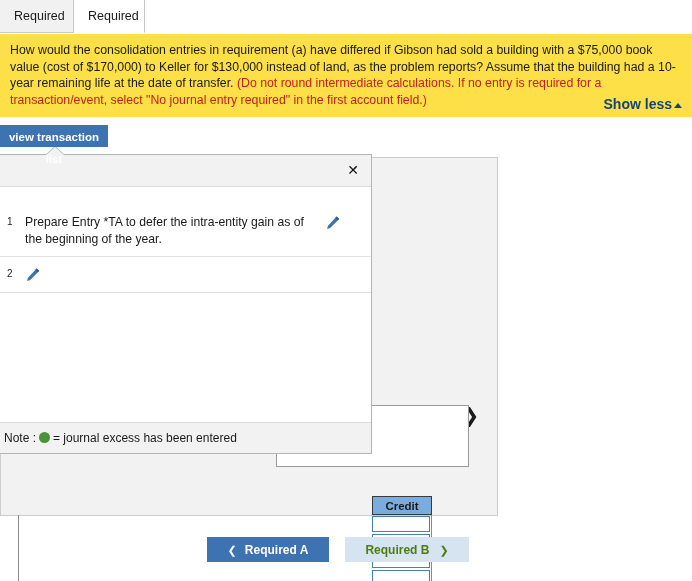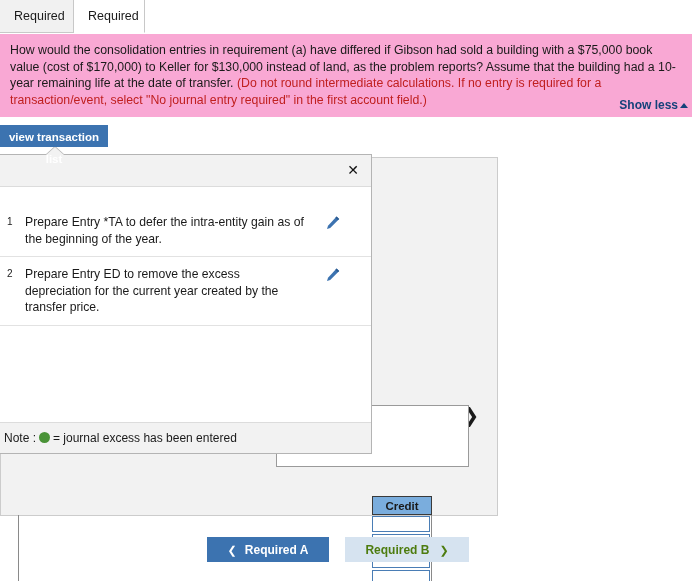--- a/index.html
+++ b/index.html
@@ -50,38 +50,38 @@
   }
   #tab-a { left: 0; width: 74px; }
   #tab-b { left: 74px; width: 71px; }
 
   
   .question-banner {
     position: absolute;
     left: 0; top: 34px;
     width: 692px;
     min-height: 83px;
-    background: #f9a8d4;
+    background: #fde047;
     box-sizing: border-box;
     padding: 8px 10px 6px 10px;
   }
   .question-text {
     font-size: 12.3px;
     line-height: 16.5px;
     color: #1a1a1a;
     margin: 0;
   }
   .question-text .red {
     color: #c02020;
   }
   .show-less {
     position: absolute;
-    right: 4px;
+    right: 10px;
     bottom: 5px;
-    font-size: 12px;
+    font-size: 14px;
     font-weight: bold;
     color: #15427a;
     cursor: pointer;
     white-space: nowrap;
   }
   .show-less .caret-up {
     display: inline-block;
     margin-left: 2px;
     width: 0; height: 0;
     border-left: 4px solid transparent;
@@ -390,21 +390,20 @@
       <div class="txn-item">
         <div class="txn-num">1</div>
         <div class="txn-desc">Prepare Entry *TA to defer the intra-entity gain as of the beginning of the year.</div>
         <span class="pencil-icon"><svg width="16" height="16" viewBox="0 0 16 16" xmlns="http://www.w3.org/2000/svg">
             <path d="M11.6 1.4 L14.2 4.0 L5.2 13.0 L2.0 14.0 L3.0 10.8 Z" fill="#3c73b0"></path>
             <path d="M11.6 1.4 L14.2 4.0 L12.9 5.3 L10.3 2.7 Z" fill="#2d5c91"></path>
           </svg></span>
       </div>
       <div class="txn-item">
         <div class="txn-num">2</div>
-        <div class="txn-desc">Prepare Entry ED to remove the excess depreciation for the current year created by the transfer price.</div>
         <span class="pencil-icon"><svg width="16" height="16" viewBox="0 0 16 16" xmlns="http://www.w3.org/2000/svg">
             <path d="M11.6 1.4 L14.2 4.0 L5.2 13.0 L2.0 14.0 L3.0 10.8 Z" fill="#3c73b0"></path>
             <path d="M11.6 1.4 L14.2 4.0 L12.9 5.3 L10.3 2.7 Z" fill="#2d5c91"></path>
           </svg></span>
       </div>
     </div>
 
   <div class="popover-foot"><span>Note :</span><span class="green-dot"></span><span>= journal excess has been entered</span></div>
 </div>
 

